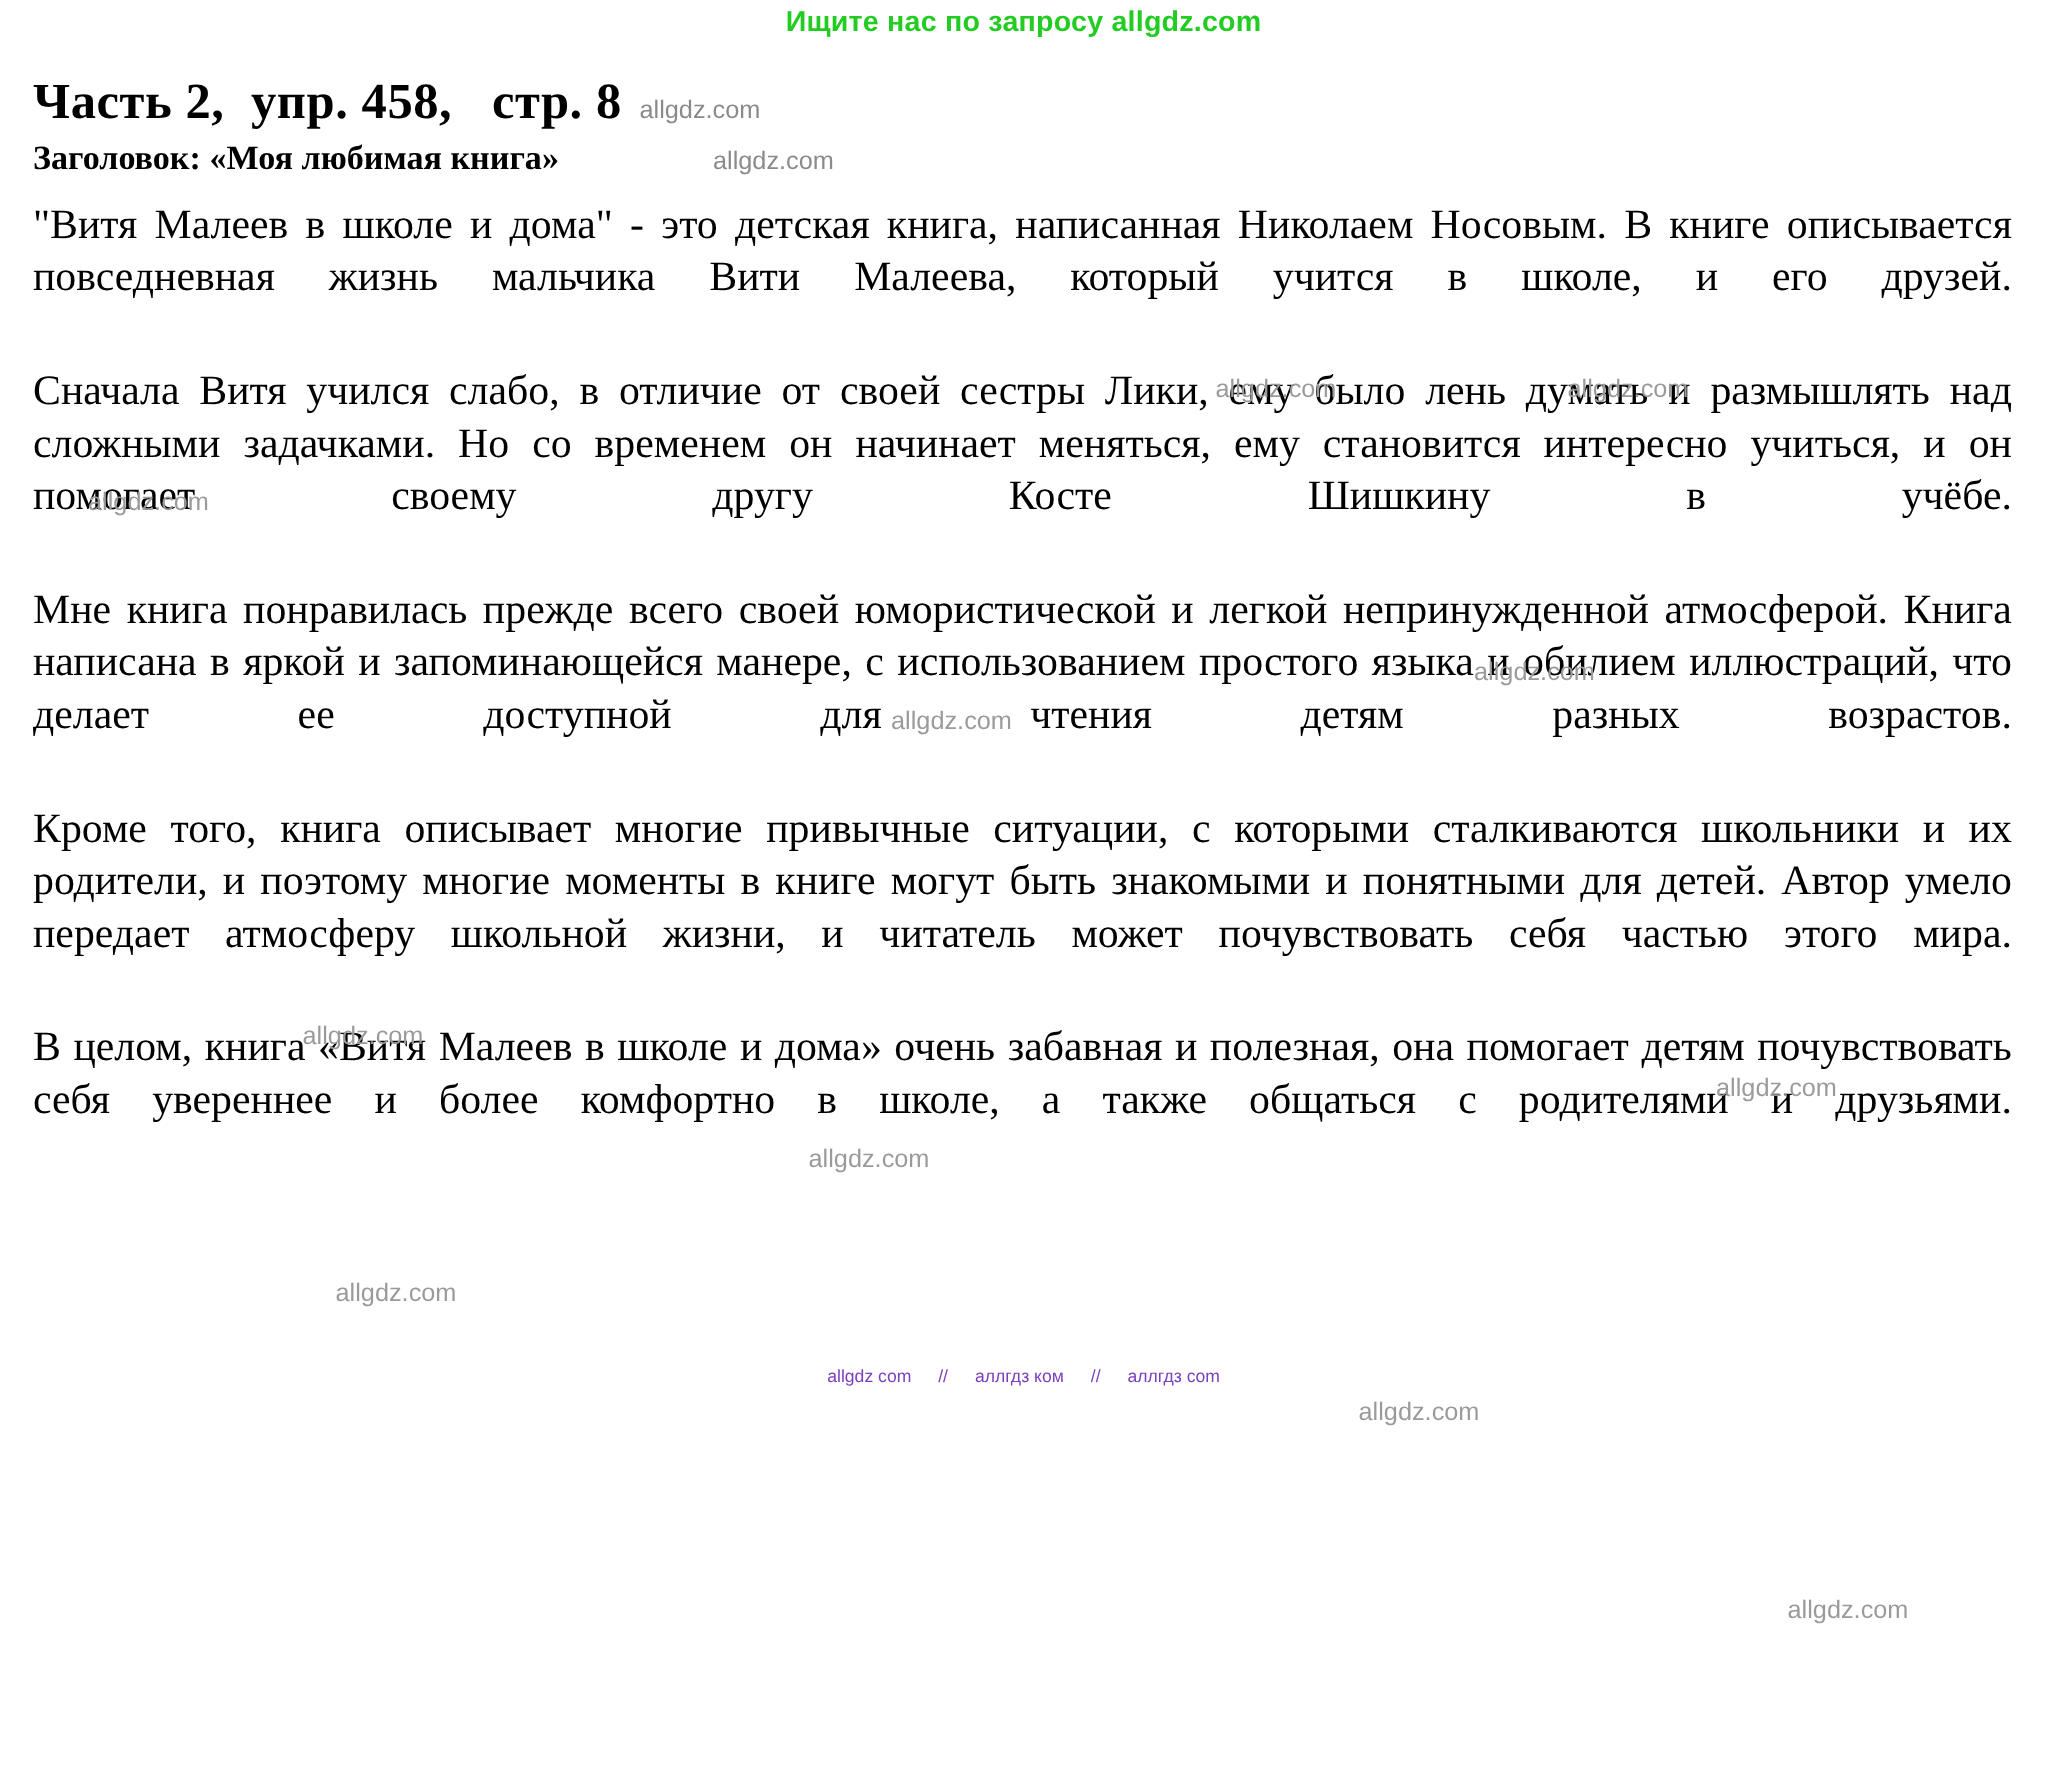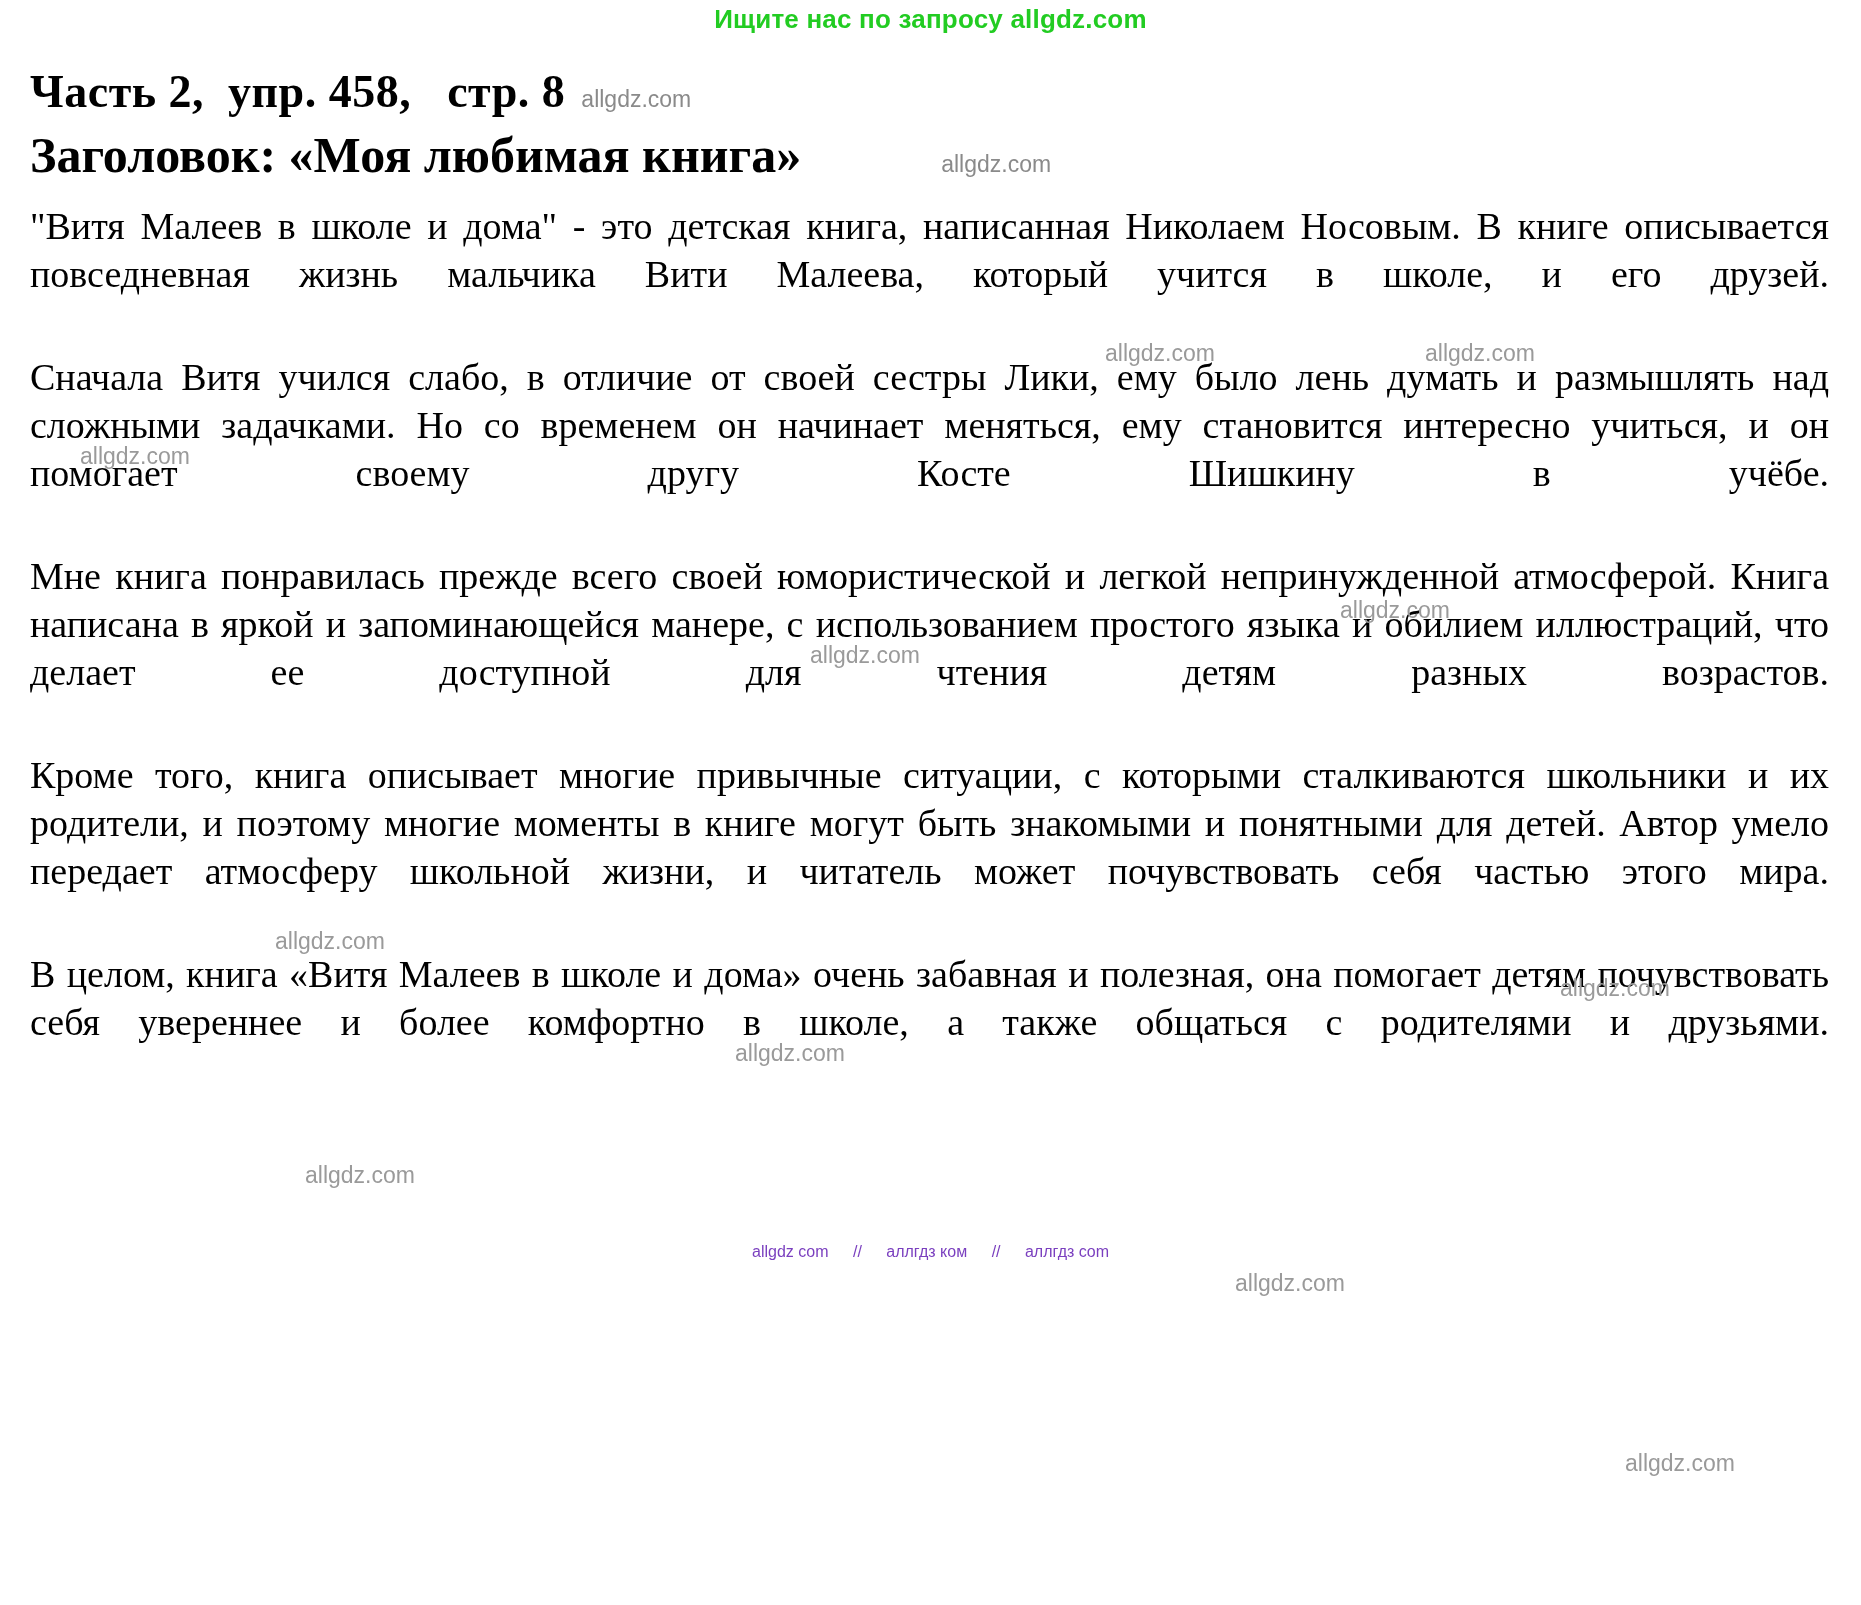--- a/index.html
+++ b/index.html
@@ -49,21 +49,21 @@
     font-size: 23px;
     color: #8a8a8a;
   }
   .subtitle-line {
     display: flex;
     align-items: baseline;
     margin-top: 8px;
     margin-left: 8px;
   }
   .subtitle {
-    font-size: 50px;
+    font-size: 31px;
     font-weight: bold;
   }
   .subtitle-wm {
     margin-left: 140px;
     font-family: "Liberation Sans", sans-serif;
     font-size: 23px;
     color: #8a8a8a;
   }
   .body-text {
     margin-top: 18px;

